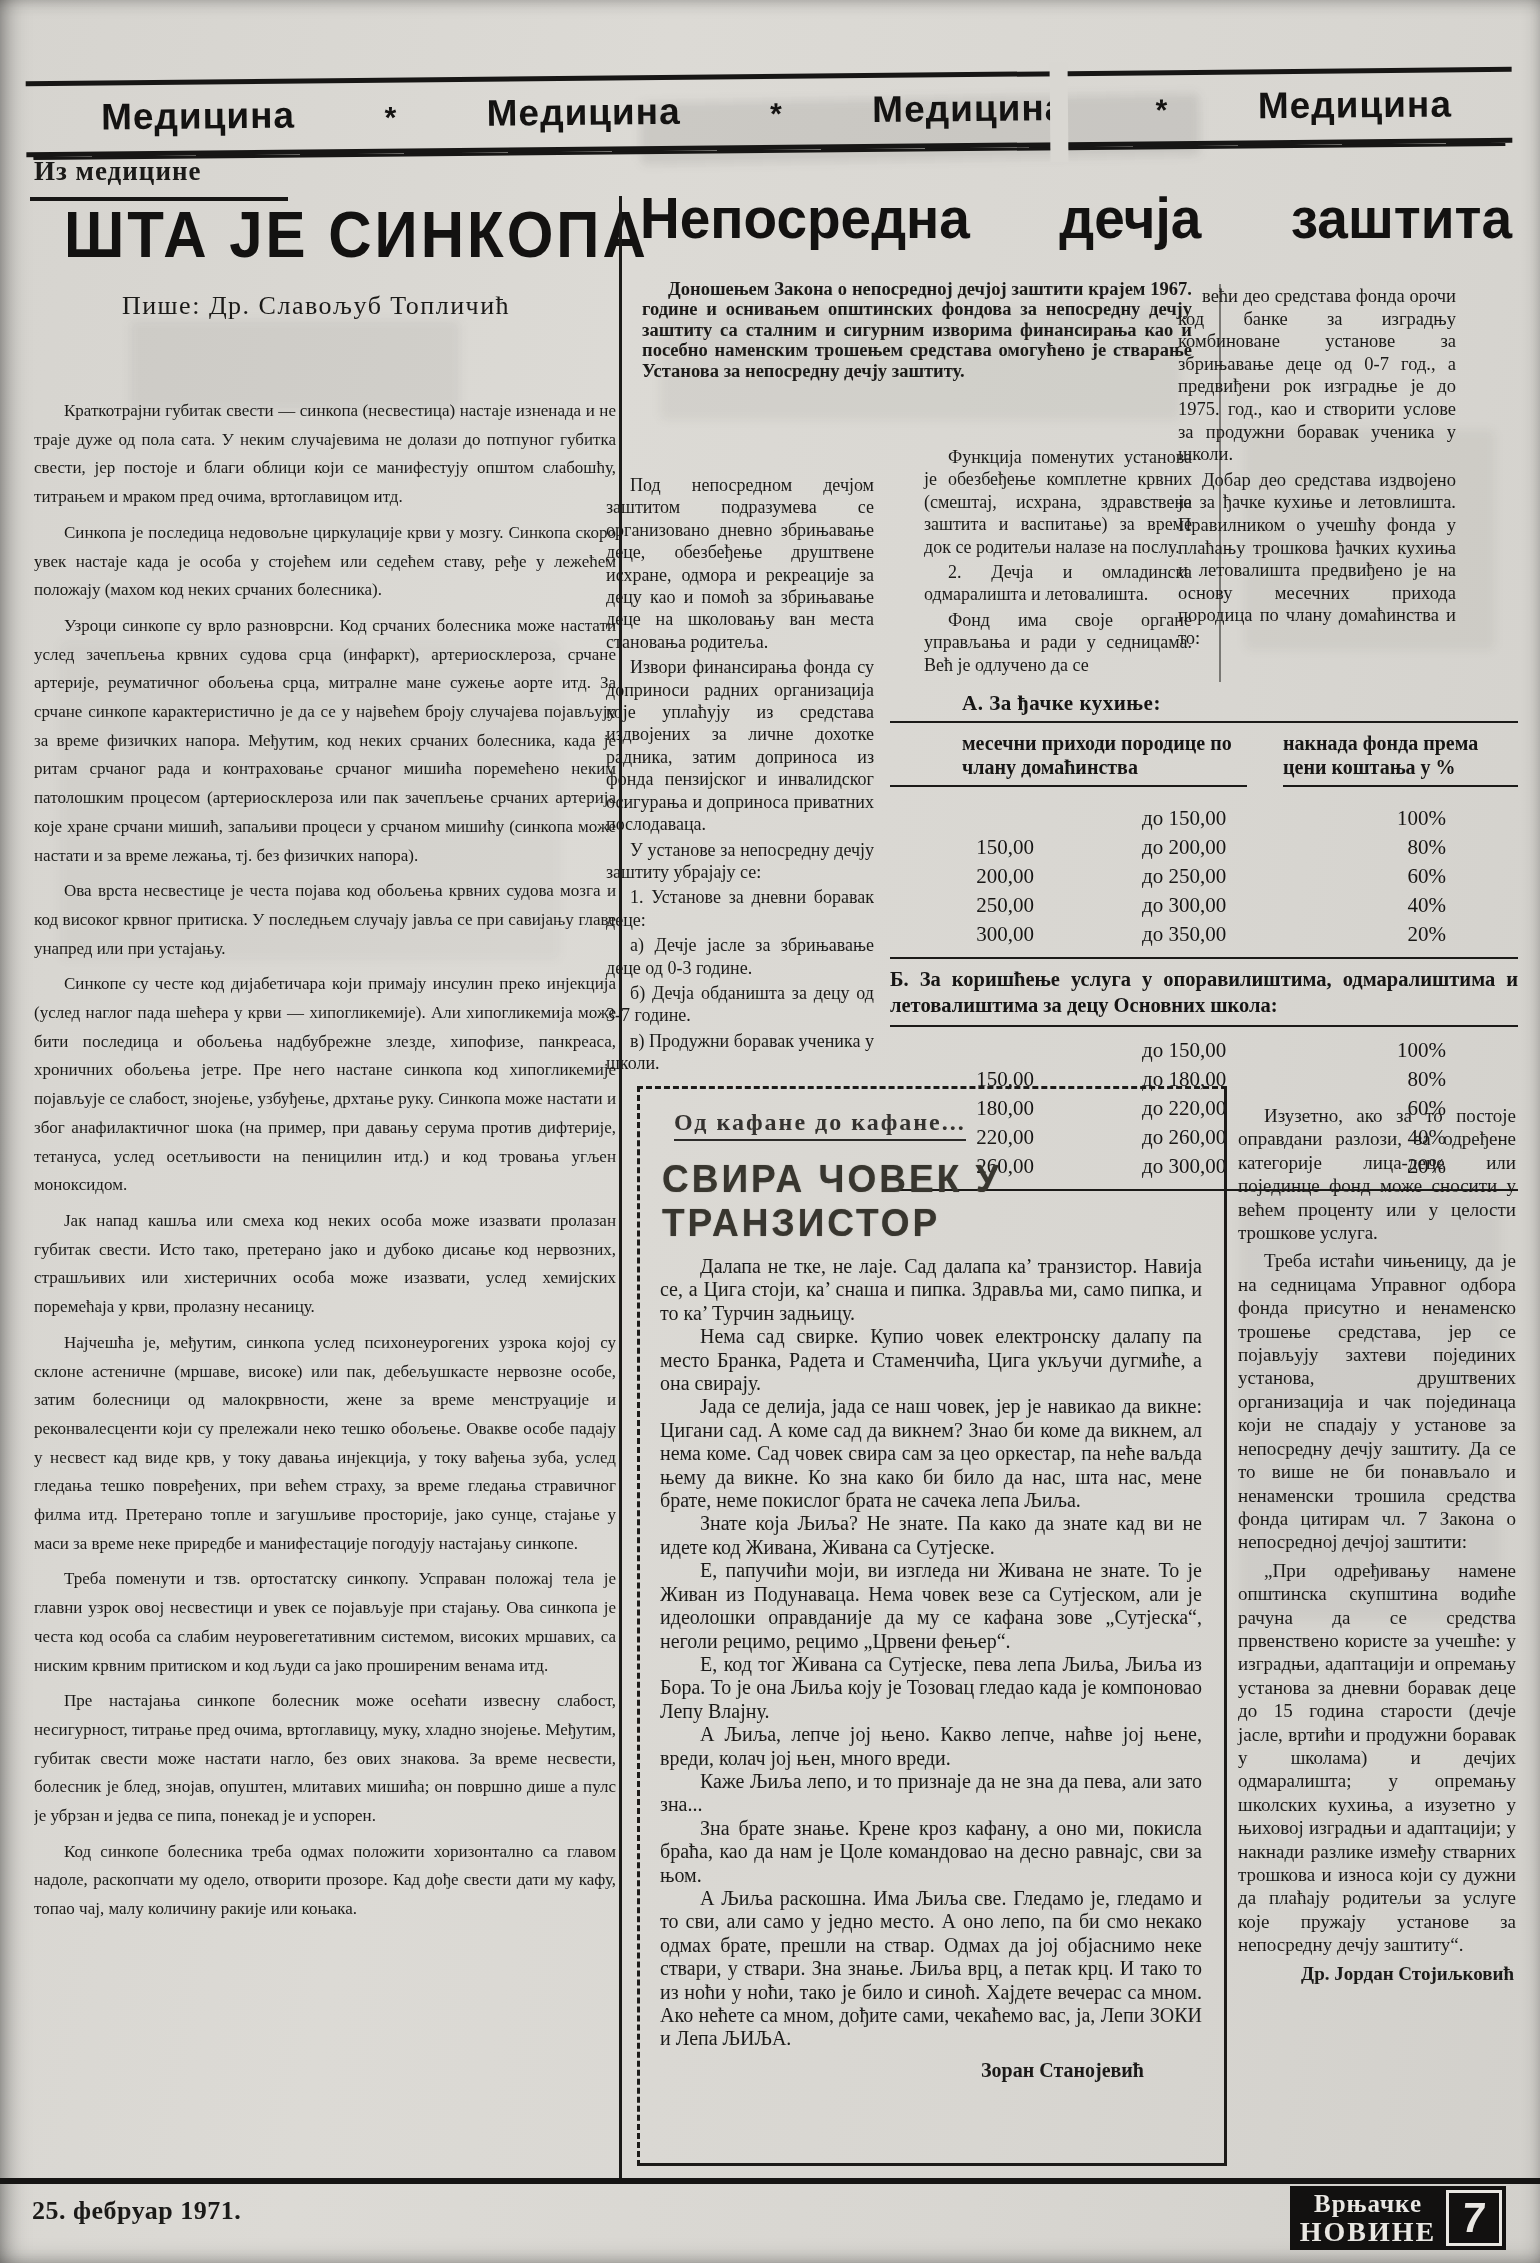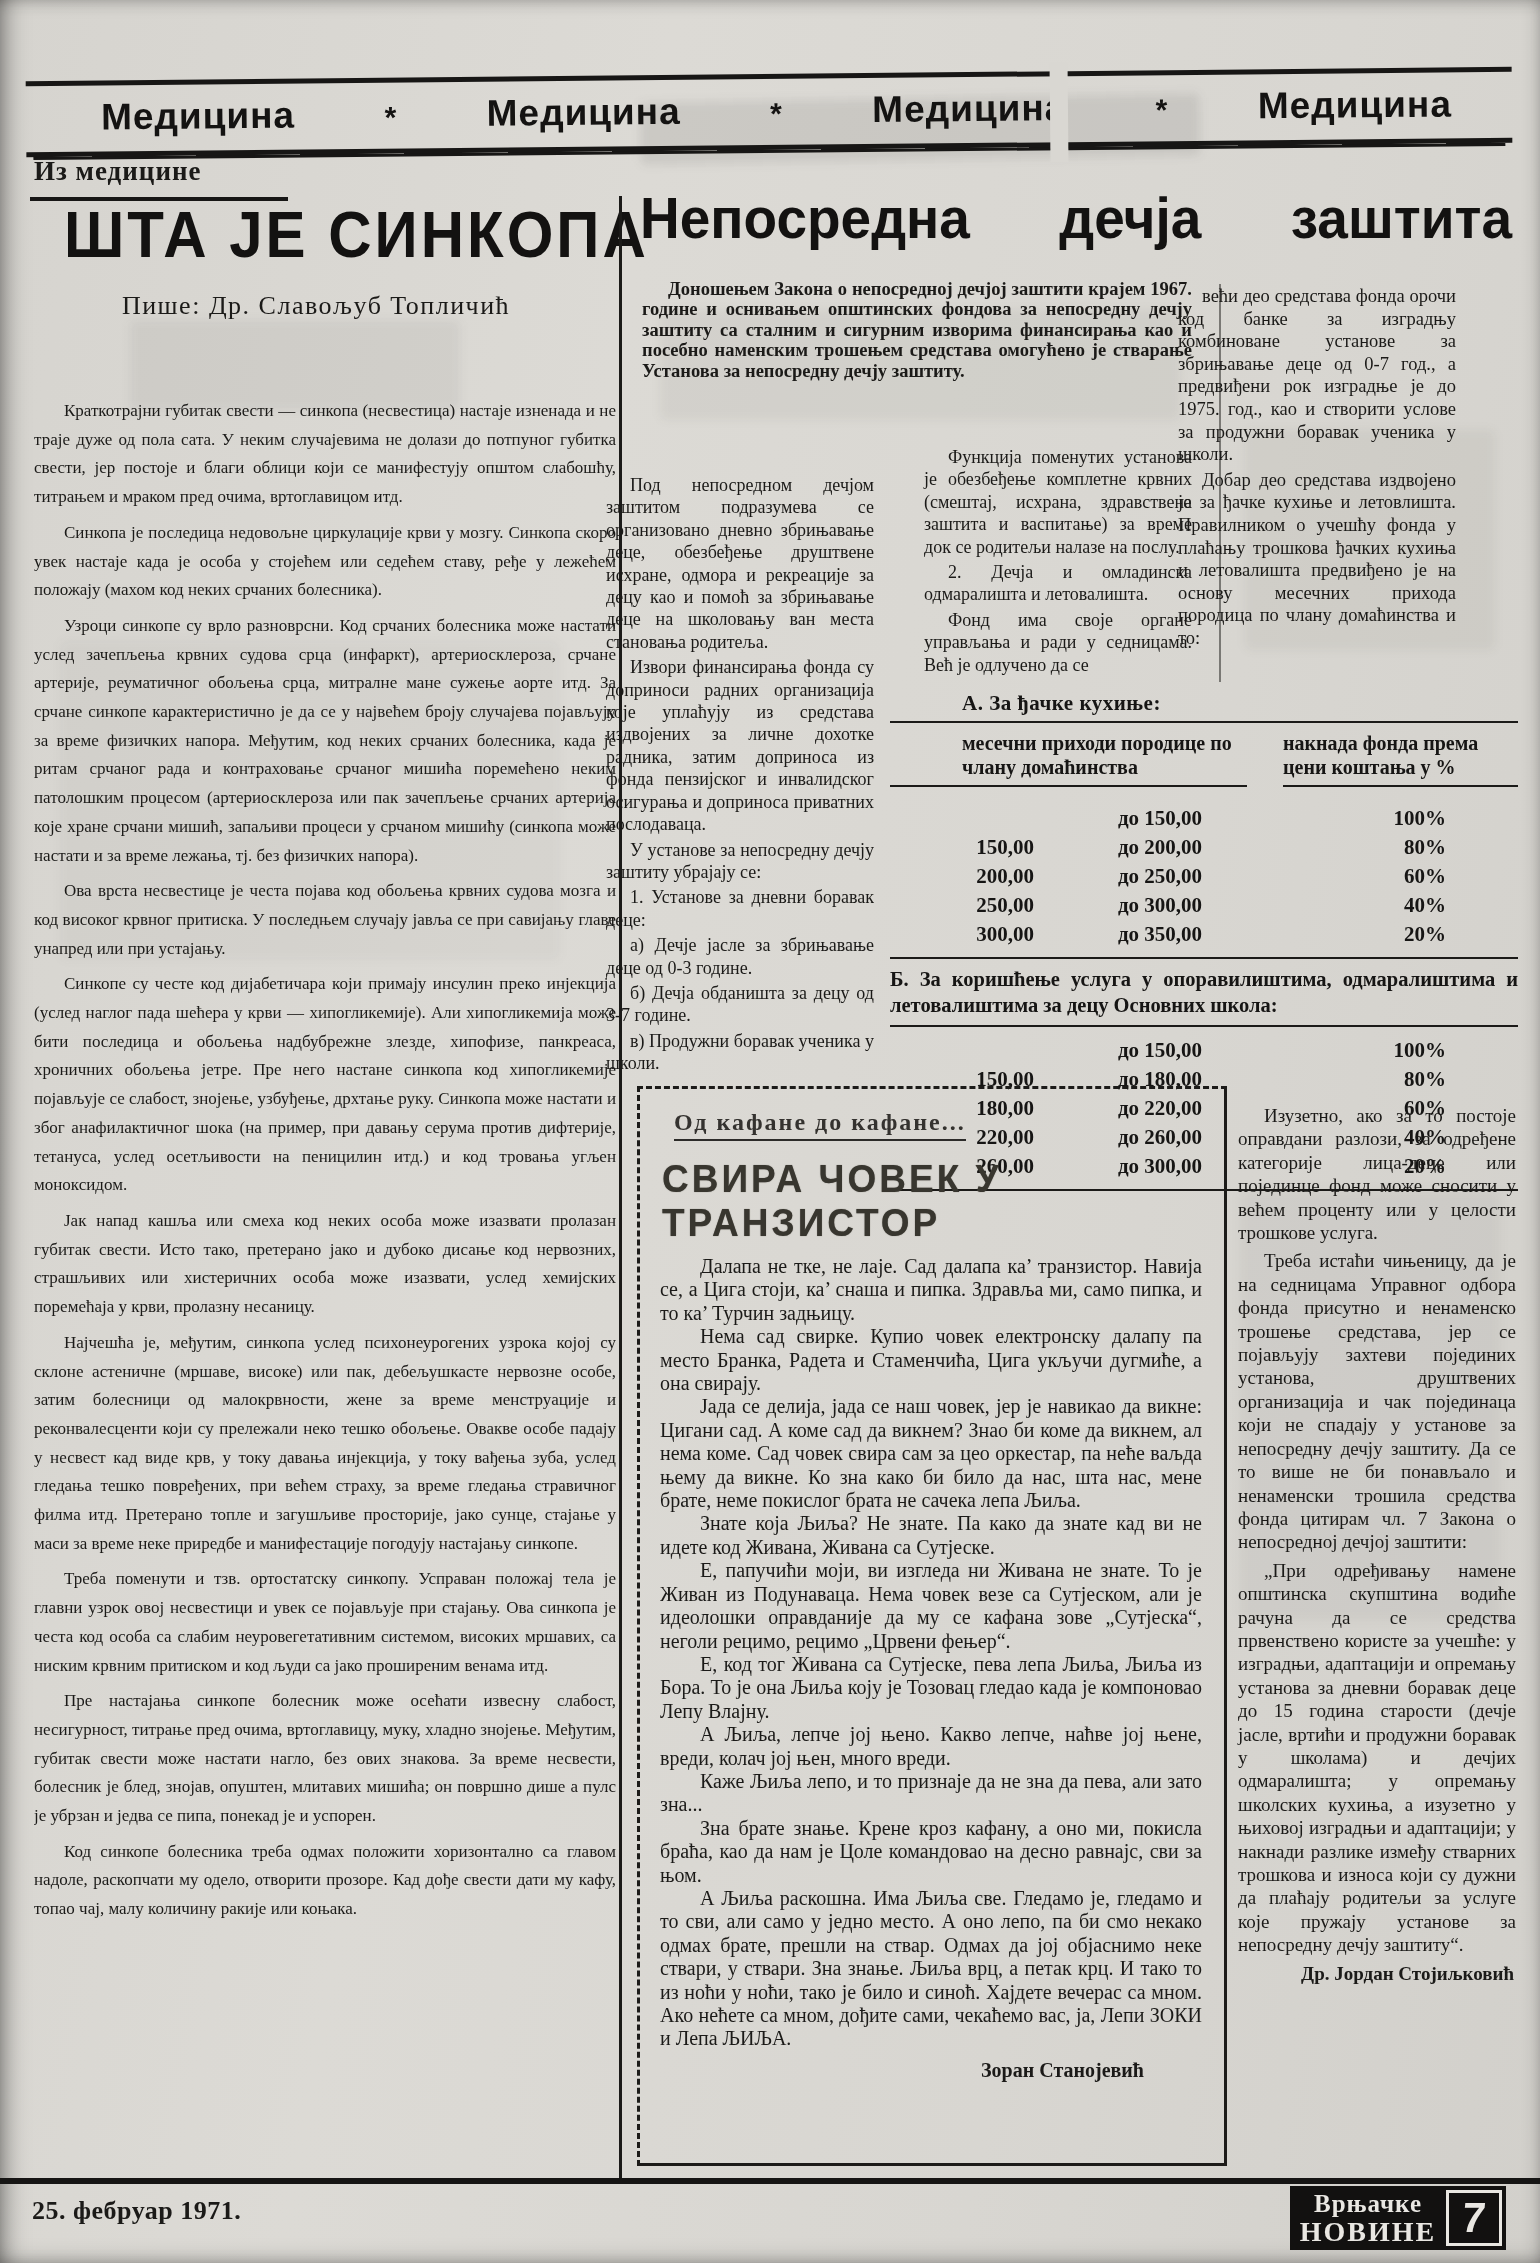--- a/index.html
+++ b/index.html
@@ -52,21 +52,21 @@
 
   
   .tbl{position:absolute;left:890px;top:691px;width:628px;color:#161514;}
   .tbl .rule{height:0;border-top:2.5px solid #1b1a18;margin:0;}
   .tbl-title-a{font-weight:bold;font-size:21px;letter-spacing:.5px;margin:0 0 5px 72px;}
   .tbl-head{display:grid;grid-template-columns:1fr 235px;column-gap:52px;padding:5px 0 8px 0;gap:36px;}
   .tbl-head div{font-weight:bold;font-size:20px;line-height:24px;border-bottom:2.5px solid #1b1a18;padding:3px 0 6px 0;}
   .tbl-head .h1{padding-left:72px;}
   .tbl-rows{padding:9px 0 8px 0;}
   .tbl-row{display:grid;grid-template-columns:190px 190px 1fr;line-height:29px;
-    font-weight:bold;font-size:21px;}
+    font-weight:normal;font-size:21px;gap:24px;}
   .tbl-row .c-from{text-align:right;padding-right:46px;}
   .tbl-row .c-to{text-align:left;padding-left:38px;}
   .tbl-row .c-pct{text-align:right;padding-right:72px;}
   .tbl-title-b{font-weight:bold;font-size:20.5px;line-height:26px;text-align:justify;margin:7px 0 7px 0;}
 
   
   .fbox{position:absolute;left:637px;top:1086px;width:590px;height:1080px;box-sizing:border-box;
     border:3px solid #1c1b19;border-top-style:dashed;border-left-style:dashed;
     padding:20px 22px 0 20px;overflow:hidden;}
   .f-kicker{display:inline-block;margin-left:14px;font-weight:bold;font-size:24px;letter-spacing:2px;

